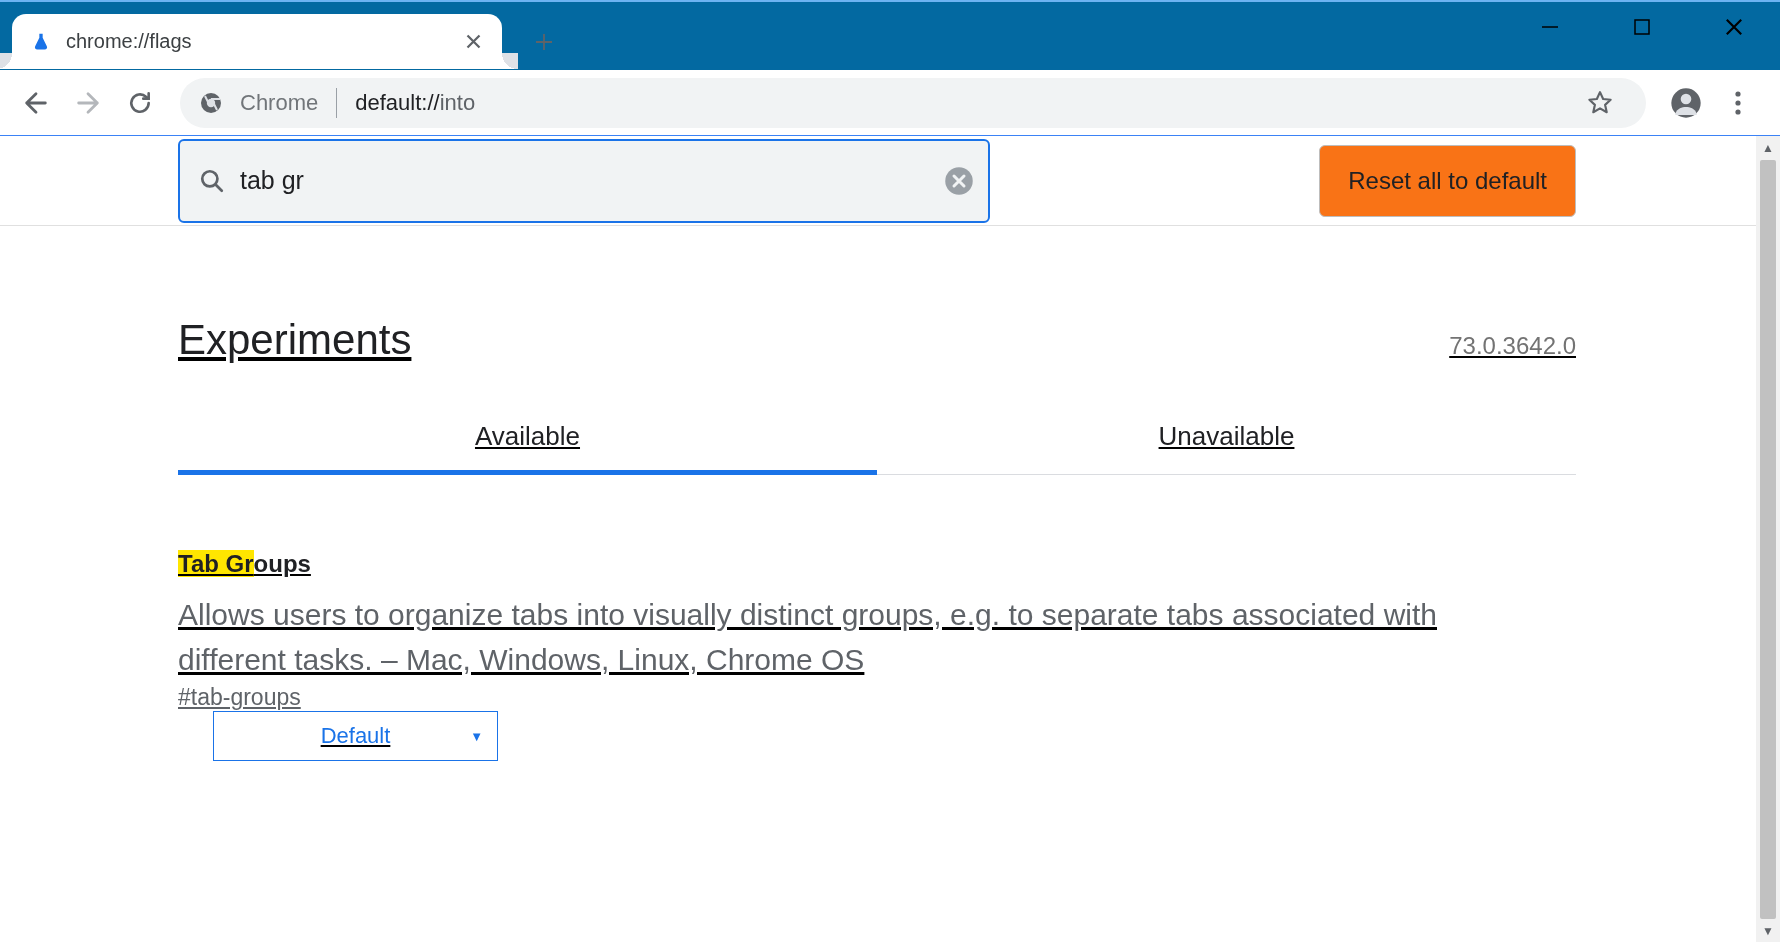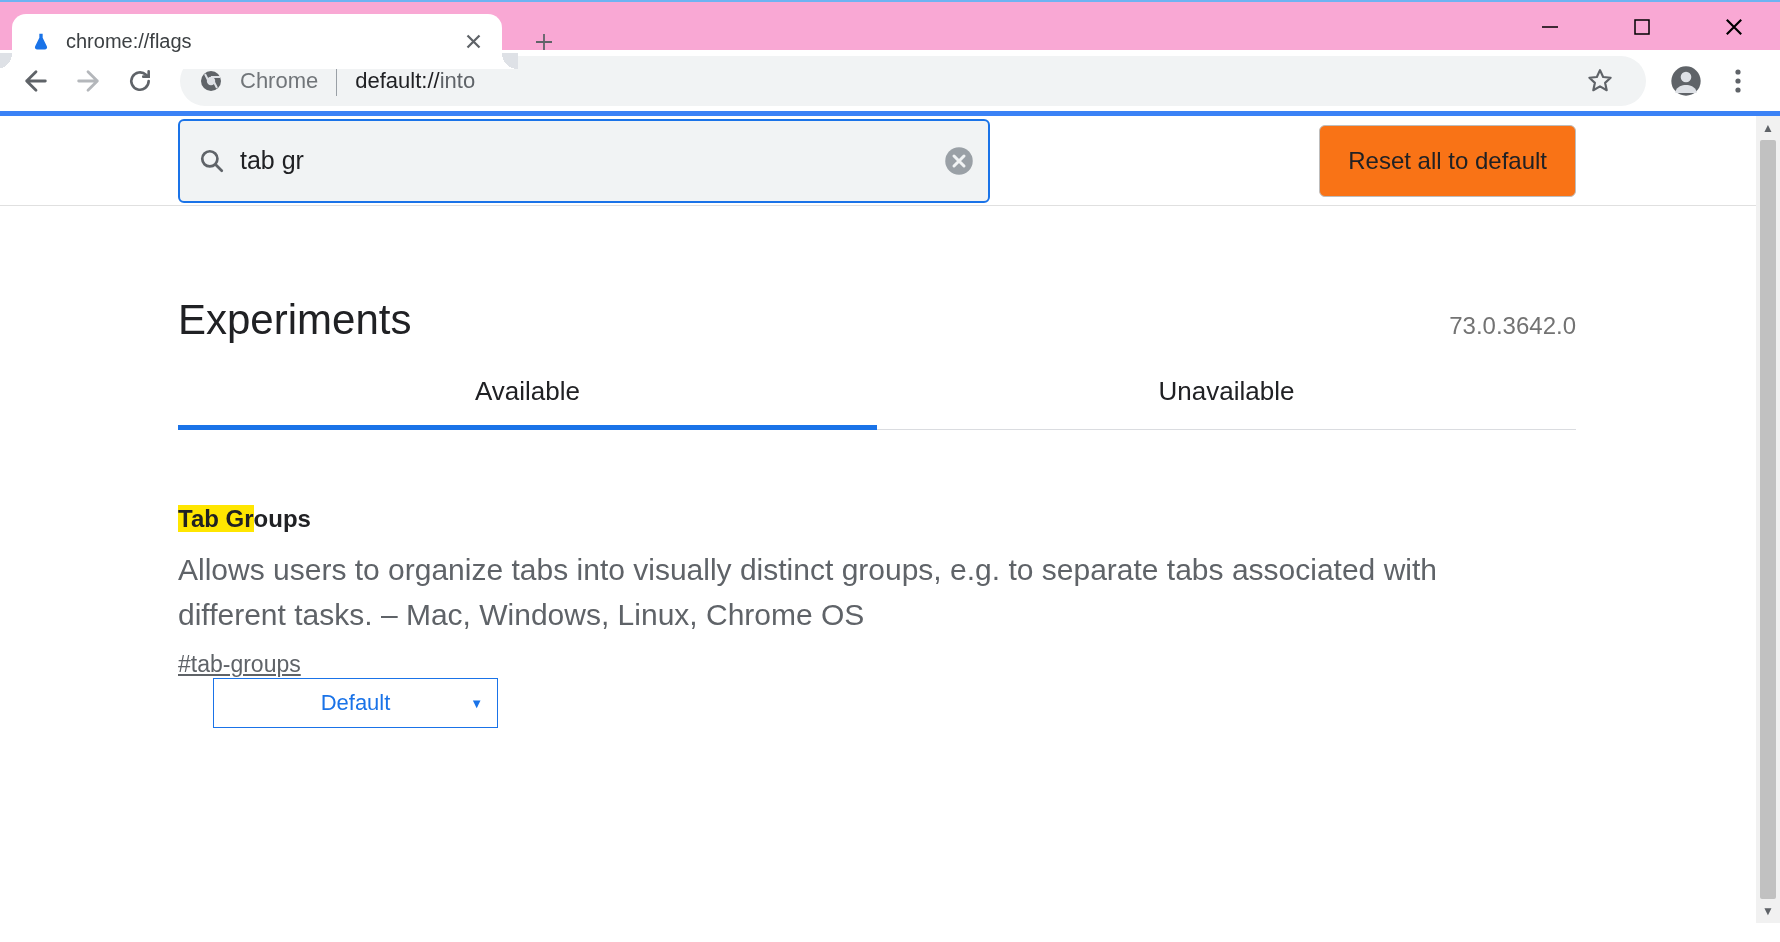--- a/index.html
+++ b/index.html
@@ -1,20 +1,20 @@
 <!DOCTYPE html>
 <html><head>
 <meta charset="utf-8">
 <style>
   * { box-sizing: border-box; margin: 0; padding: 0; font-family: "Segoe UI", Arial, sans-serif; }
   html, body { width: 1780px; height: 942px; overflow: hidden; background: #fff; }
   body { border-top: 2px solid #6db3f2; }
 
   
-  .tabstrip { height: 48px; background: #f9a8d4; position: relative; }
+  .tabstrip { height: 68px; background: #0369a1; position: relative; }
   .tab {
     position: absolute; left: 12px; top: 12px; width: 490px; height: 55px;
     background: #fff; border-top-left-radius: 14px; border-top-right-radius: 14px;
     display: flex; align-items: center; padding: 0 18px;
   }
   .tab::before {
     content: ""; position: absolute; left: -16px; bottom: 0; width: 16px; height: 16px;
     background: radial-gradient(circle at 0 0, #dee1e6 16px, #fff 16px);
   }
   .tab::after {
@@ -23,21 +23,21 @@
   }
   .tab .favicon { width: 22px; height: 22px; margin-right: 14px; display:flex;align-items:center;justify-content:center;}
   .tab .title { flex: 1; font-size: 20px; color: #3c4043; }
   .tab .close { color:#5f6368; width:22px; display:flex;align-items:center;justify-content:center;}
   .newtab { position:absolute; left: 524px; top: 20px; width:40px;height:40px; display:flex;align-items:center;justify-content:center; color:#5f6368;}
   .win-controls { position:absolute; right:0; top:0; height:50px; display:flex; }
   .win-btn { width:92px; height:50px; display:flex;align-items:center;justify-content:center; color:#000;}
   .win-btn svg { overflow:visible; }
 
   
-  .toolbar { height: 66px; background:#fff; border-bottom:5px solid #3b82f6; display:flex; align-items:center; padding:0 16px 0 10px; }
+  .toolbar { height: 66px; background:#fff; border-bottom:1px solid #3b82f6; display:flex; align-items:center; padding:0 16px 0 10px; }
   .nav-btn { width:52px; height:52px; display:flex;align-items:center;justify-content:center; color:#5f6368; }
   .nav-btn.disabled { color:#b4b7bb; }
   .omnibox { flex:1; height:50px; background:#f1f3f4; border-radius:25px; margin:0 14px; display:flex; align-items:center; padding:0 20px 0 18px; }
   .omnibox .chrome-icon{ width:26px;height:26px; margin-right:16px; display:flex;align-items:center;justify-content:center;}
   .omnibox .seg1{ font-size:22px;color:#5f6368e0; }
   .omnibox .divider{ width:1px;height:30px;background:#9aa0a6;margin:0 18px;}
   .omnibox .seg2a{ font-size:22px;color:#202124;}
   .omnibox .seg2b{ font-size:22px;color:#5f6368;}
   .omnibox .spacer{ flex:1; }
   .star-btn,.profile-btn,.menu-btn{ width:52px;height:52px;display:flex;align-items:center;justify-content:center;color:#5f6368;}
@@ -51,33 +51,33 @@
 
   .page { position:absolute; left:0; top:0; right:24px; bottom:0; background:#fff;}
   .searchbar { height:90px; border-bottom:1px solid #e0e0e0; padding:10px 180px 10px 178px; display:flex; align-items:center; justify-content:space-between; background:#fff;}
   .searchbox { width:812px; height:84px; border:2px solid #1a73e8; border-radius:6px; background:#f1f3f4; display:flex; align-items:center; padding:0 12px;}
   .searchbox .sicon{ width:40px;height:40px;display:flex;align-items:center;justify-content:center;color:#5f6368; margin-right:8px;}
   .searchbox input{ flex:1; border:none; outline:none; background:transparent; font-size:25px; color:#202124; }
   .searchbox .clear{ width:34px;height:34px; border-radius:50%; display:flex;align-items:center;justify-content:center;}
   .reset-group{ display:flex; align-items:center;}
   .reset-btn{ height:72px; padding:0 28px; background:#f97316; border:1px solid #bdbdbd; border-radius:6px; font-size:24px; color:#202124; display:flex;align-items:center;}
 
-  .main { padding: 90px 180px 0 178px; }
+  .main { padding: 90px 180px 0 178px; text-decoration: underline; }
   .header { display:flex; align-items:baseline; justify-content:space-between; }
   .header h1{ font-size:42px; font-weight:400; color:#202124;}
   .version{ font-size:24px; color:#737373;}
-  .tabs { display:flex; margin-top:32px; border-bottom:1px solid #dadce0; }
+  .tabs { display:flex; margin-top:57px; border-bottom:1px solid #dadce0; }
   .tabbtn{ flex:1; text-align:center; font-size:26px; color:#202124; padding-bottom:22px; position:relative;}
   .tabbtn.active::after{ content:""; position:absolute; left:0;right:0;bottom:-1px; height:5px; background:#1a73e8;}
   .experiment{ display:flex; margin-top:75px;flex-direction:column; }
   .exp-left{ flex:1; padding-right:40px;}
   .exp-title{ font-size:24px; font-weight:600; color:#202124;}
   .exp-title .mark{ background:#ffe600; font-weight:700; }
   .exp-desc{ font-size:30px; color:#5f6368; margin-top:14px; line-height:1.5;}
-  .exp-anchor{ font-size:23px; color:#5f6368; text-decoration:underline; margin-top:14px; display:inline-block;}
+  .exp-anchor{ font-size:23px; color:#5f6368; text-decoration:underline; margin-top:2px; display:inline-block;}
   .exp-right{ width:320px; display:flex; align-items:center; justify-content:flex-end;}
   .flag-select{ width:285px; height:50px; border:1px solid #1a73e8; display:flex; align-items:center; justify-content:center; font-size:22px; color:#1a73e8; position:relative; background:#fff;}
   .flag-select::after{ content:"▼"; position:absolute; right:14px; font-size:13px; color:#1a73e8;}
 </style>
 </head>
 <body>
 
 <div class="tabstrip">
   <div class="tab">
     <span class="favicon">

